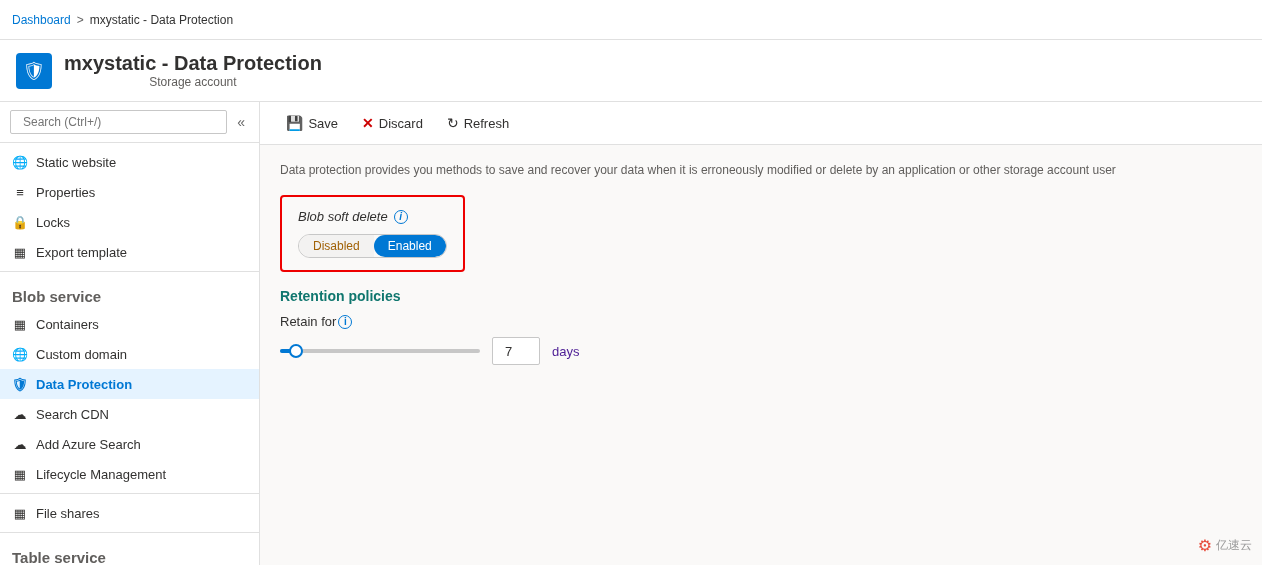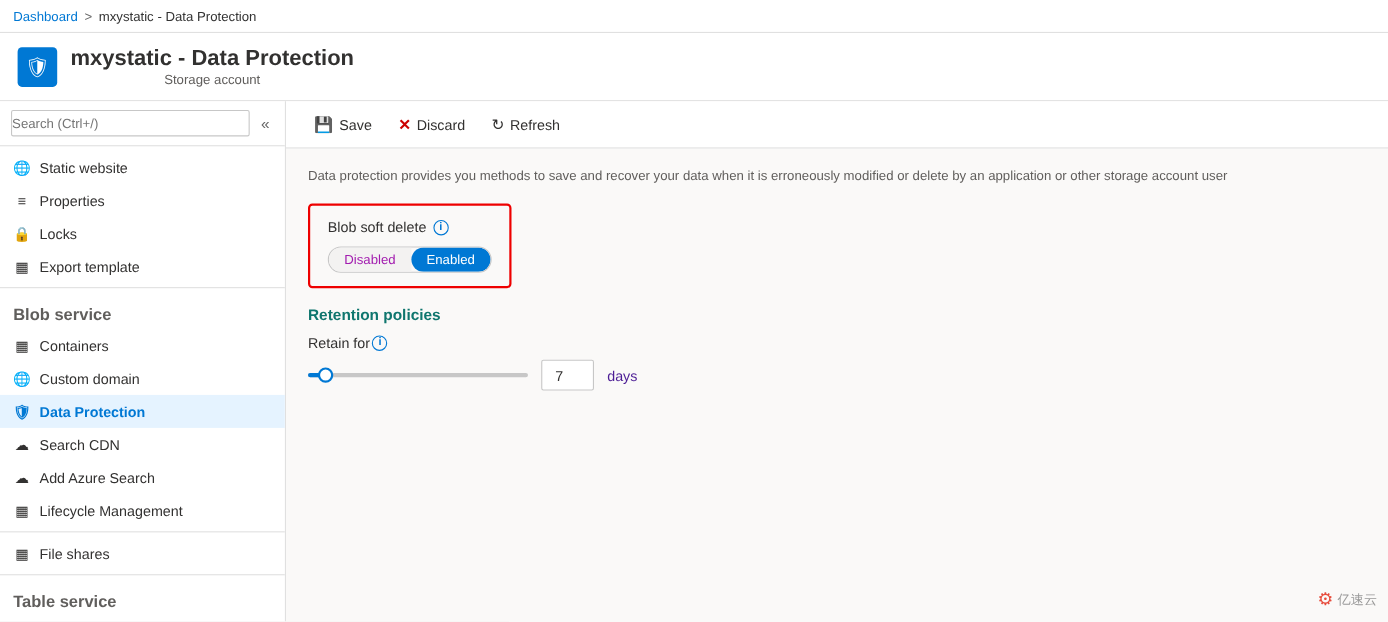--- a/index.html
+++ b/index.html
@@ -1,19 +1,19 @@
 <!DOCTYPE html>
 <html><head>
   <meta charset="utf-8">
   <style>
     * { box-sizing: border-box; margin: 0; padding: 0; }
     body { font-family: 'Segoe UI', Arial, sans-serif; font-size: 13px; color: #333; background: #f3f2f1; }
 
     .top-bar {
-      height: 30px;
+      height: 40px;
       background: #fff;
       display: flex;
       align-items: center;
       padding: 0 12px;
       border-bottom: 1px solid #e0e0e0;
       font-size: 12px;
       color: #0078d4;
     }
     .top-bar .breadcrumb-separator { color: #666; margin: 0 6px; }
     .top-bar .breadcrumb-current { color: #333; }
@@ -52,21 +52,21 @@
     .search-box {
       display: flex;
       align-items: center;
       padding: 8px 10px;
       border-bottom: 1px solid #e0e0e0;
       gap: 6px;
     }
     .search-box input {
       border: 1px solid #c7c7c7;
       border-radius: 2px;
-      padding: 4px 0;
+      padding: 4px 12px;
       font-size: 12px;
       flex: 1;
       outline: none;
       color: #605e5c;
     }
     .search-collapse {
       cursor: pointer;
       color: #666;
       font-size: 14px;
       padding: 2px 4px;
@@ -153,20 +153,21 @@
     }
 
     .blob-soft-delete-title {
       display: flex;
       align-items: center;
       gap: 6px;
       font-size: 13px;
       font-weight: 500;
       margin-bottom: 10px;
       color: #323130;
+      font-style: italic;
     }
 
     .info-icon {
       width: 14px; height: 14px;
       border: 1.5px solid #0078d4;
       border-radius: 50%;
       display: inline-flex;
       align-items: center;
       justify-content: center;
       font-size: 10px;
@@ -181,21 +182,21 @@
       border: 1px solid #c7c7c7;
       border-radius: 20px;
       overflow: hidden;
       width: fit-content;
     }
     .toggle-option {
       padding: 4px 14px;
       font-size: 12px;
       cursor: pointer;
       background: #f3f2f1;
-      color: #a21caf;
+      color: #a16207;
     }
     .toggle-option.enabled {
       background: #0078d4;
       color: white;
       border-radius: 20px;
     }
 
     .section-title {
       font-size: 14px;
       font-weight: 600;

